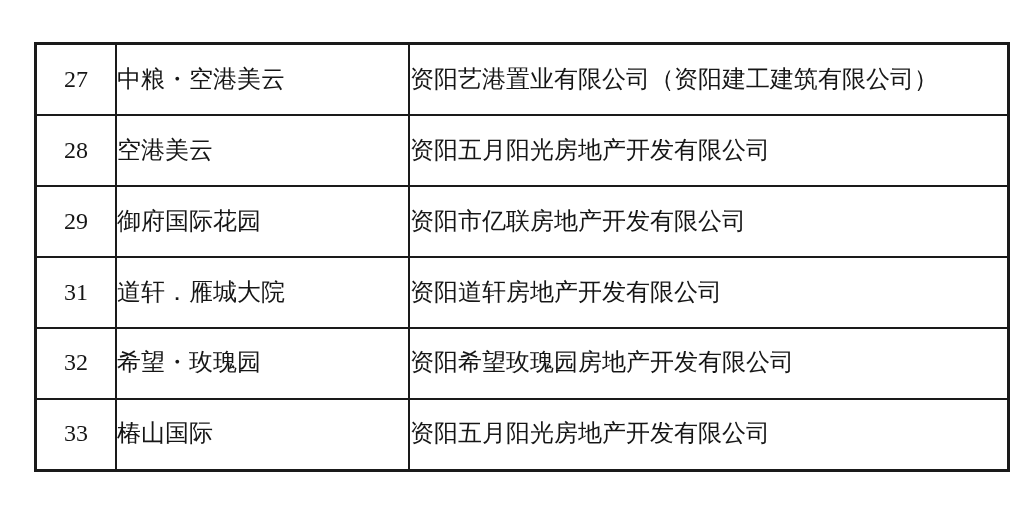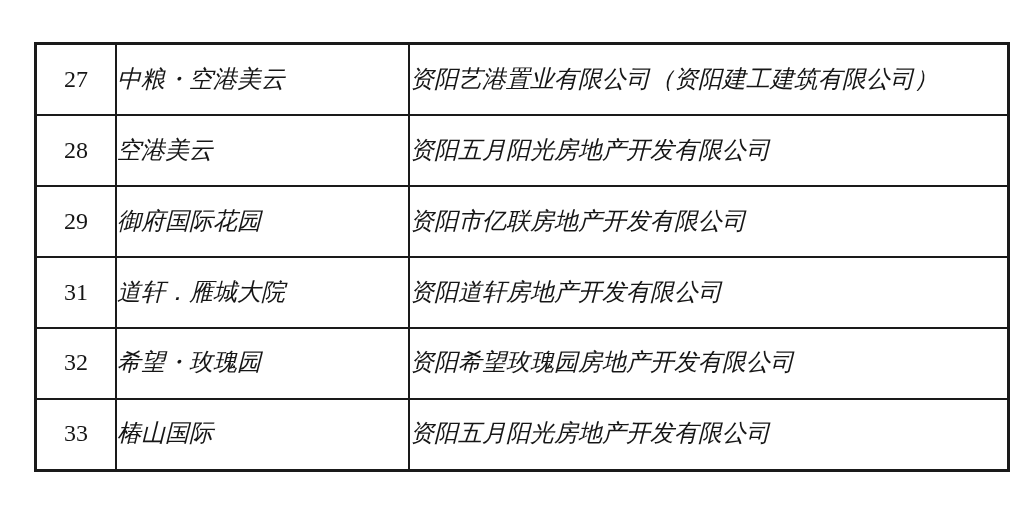--- a/index.html
+++ b/index.html
@@ -38,26 +38,24 @@
     overflow: hidden;
     padding: 0;
   }
   td.col-no {
     width: 78px;
     text-align: center;
   }
   td.col-project {
     width: 291px;
     padding-left: 13px;
-    font-style: italic;
   }
   td.col-company {
     width: 597px;
     padding-left: 13px;
-    font-style: italic;
   }
 </style>
 </head>
 <body>
 
 <div class="table-wrap">
   <table class="dev-table">
     <tbody>
       <tr>
         <td class="col-no">27</td>

